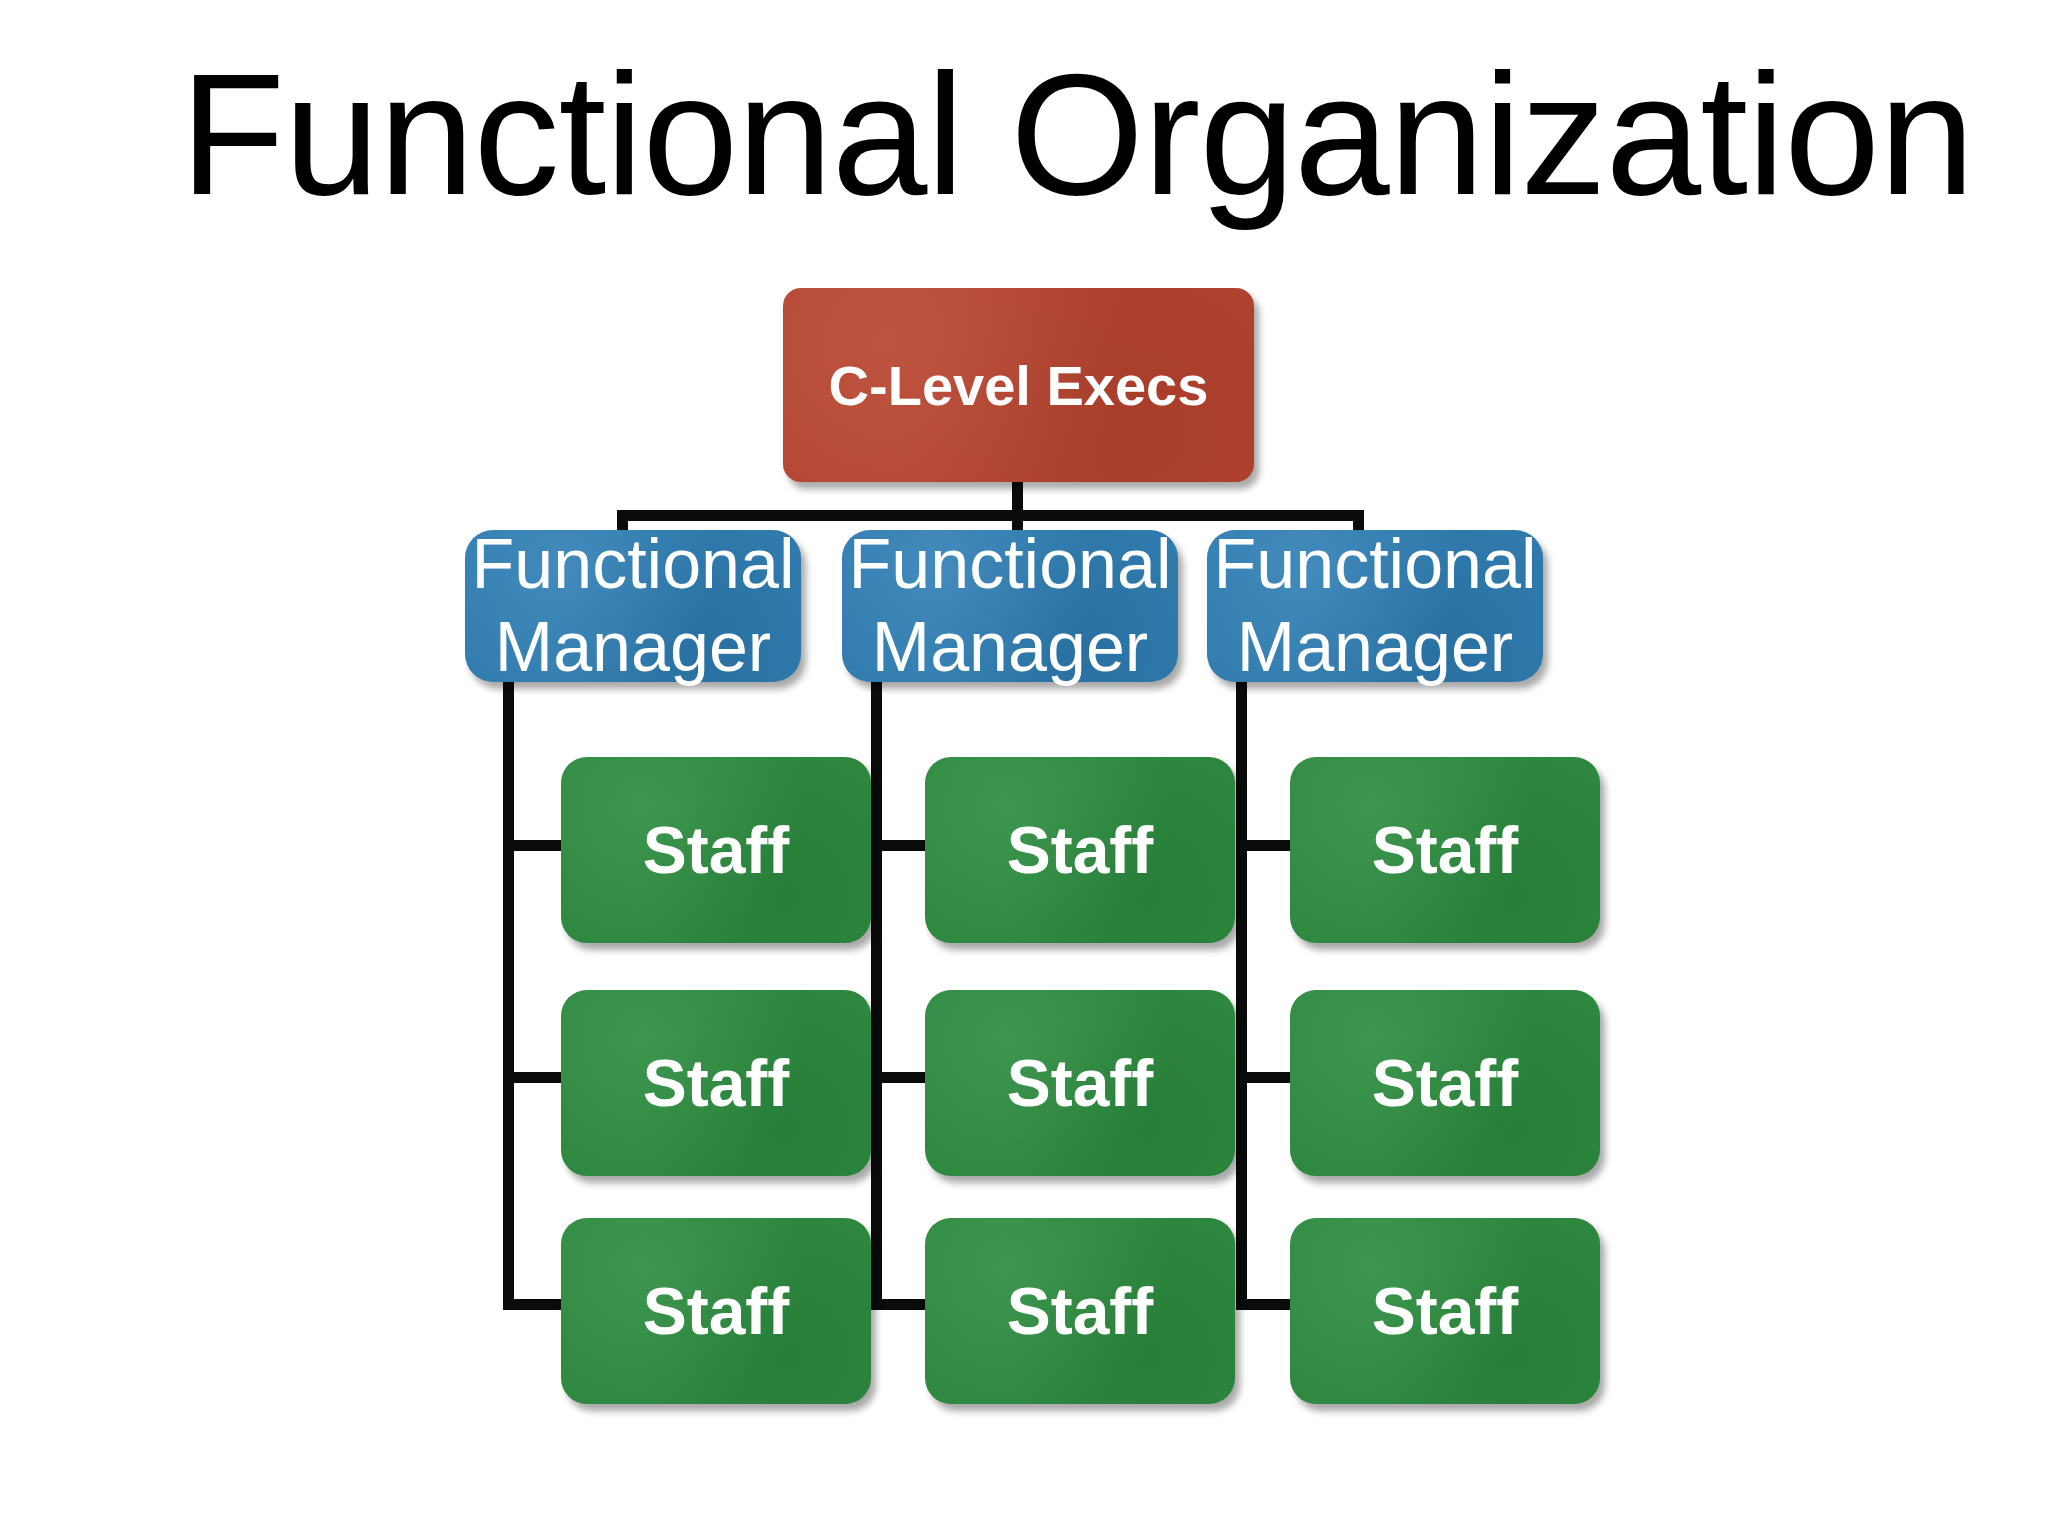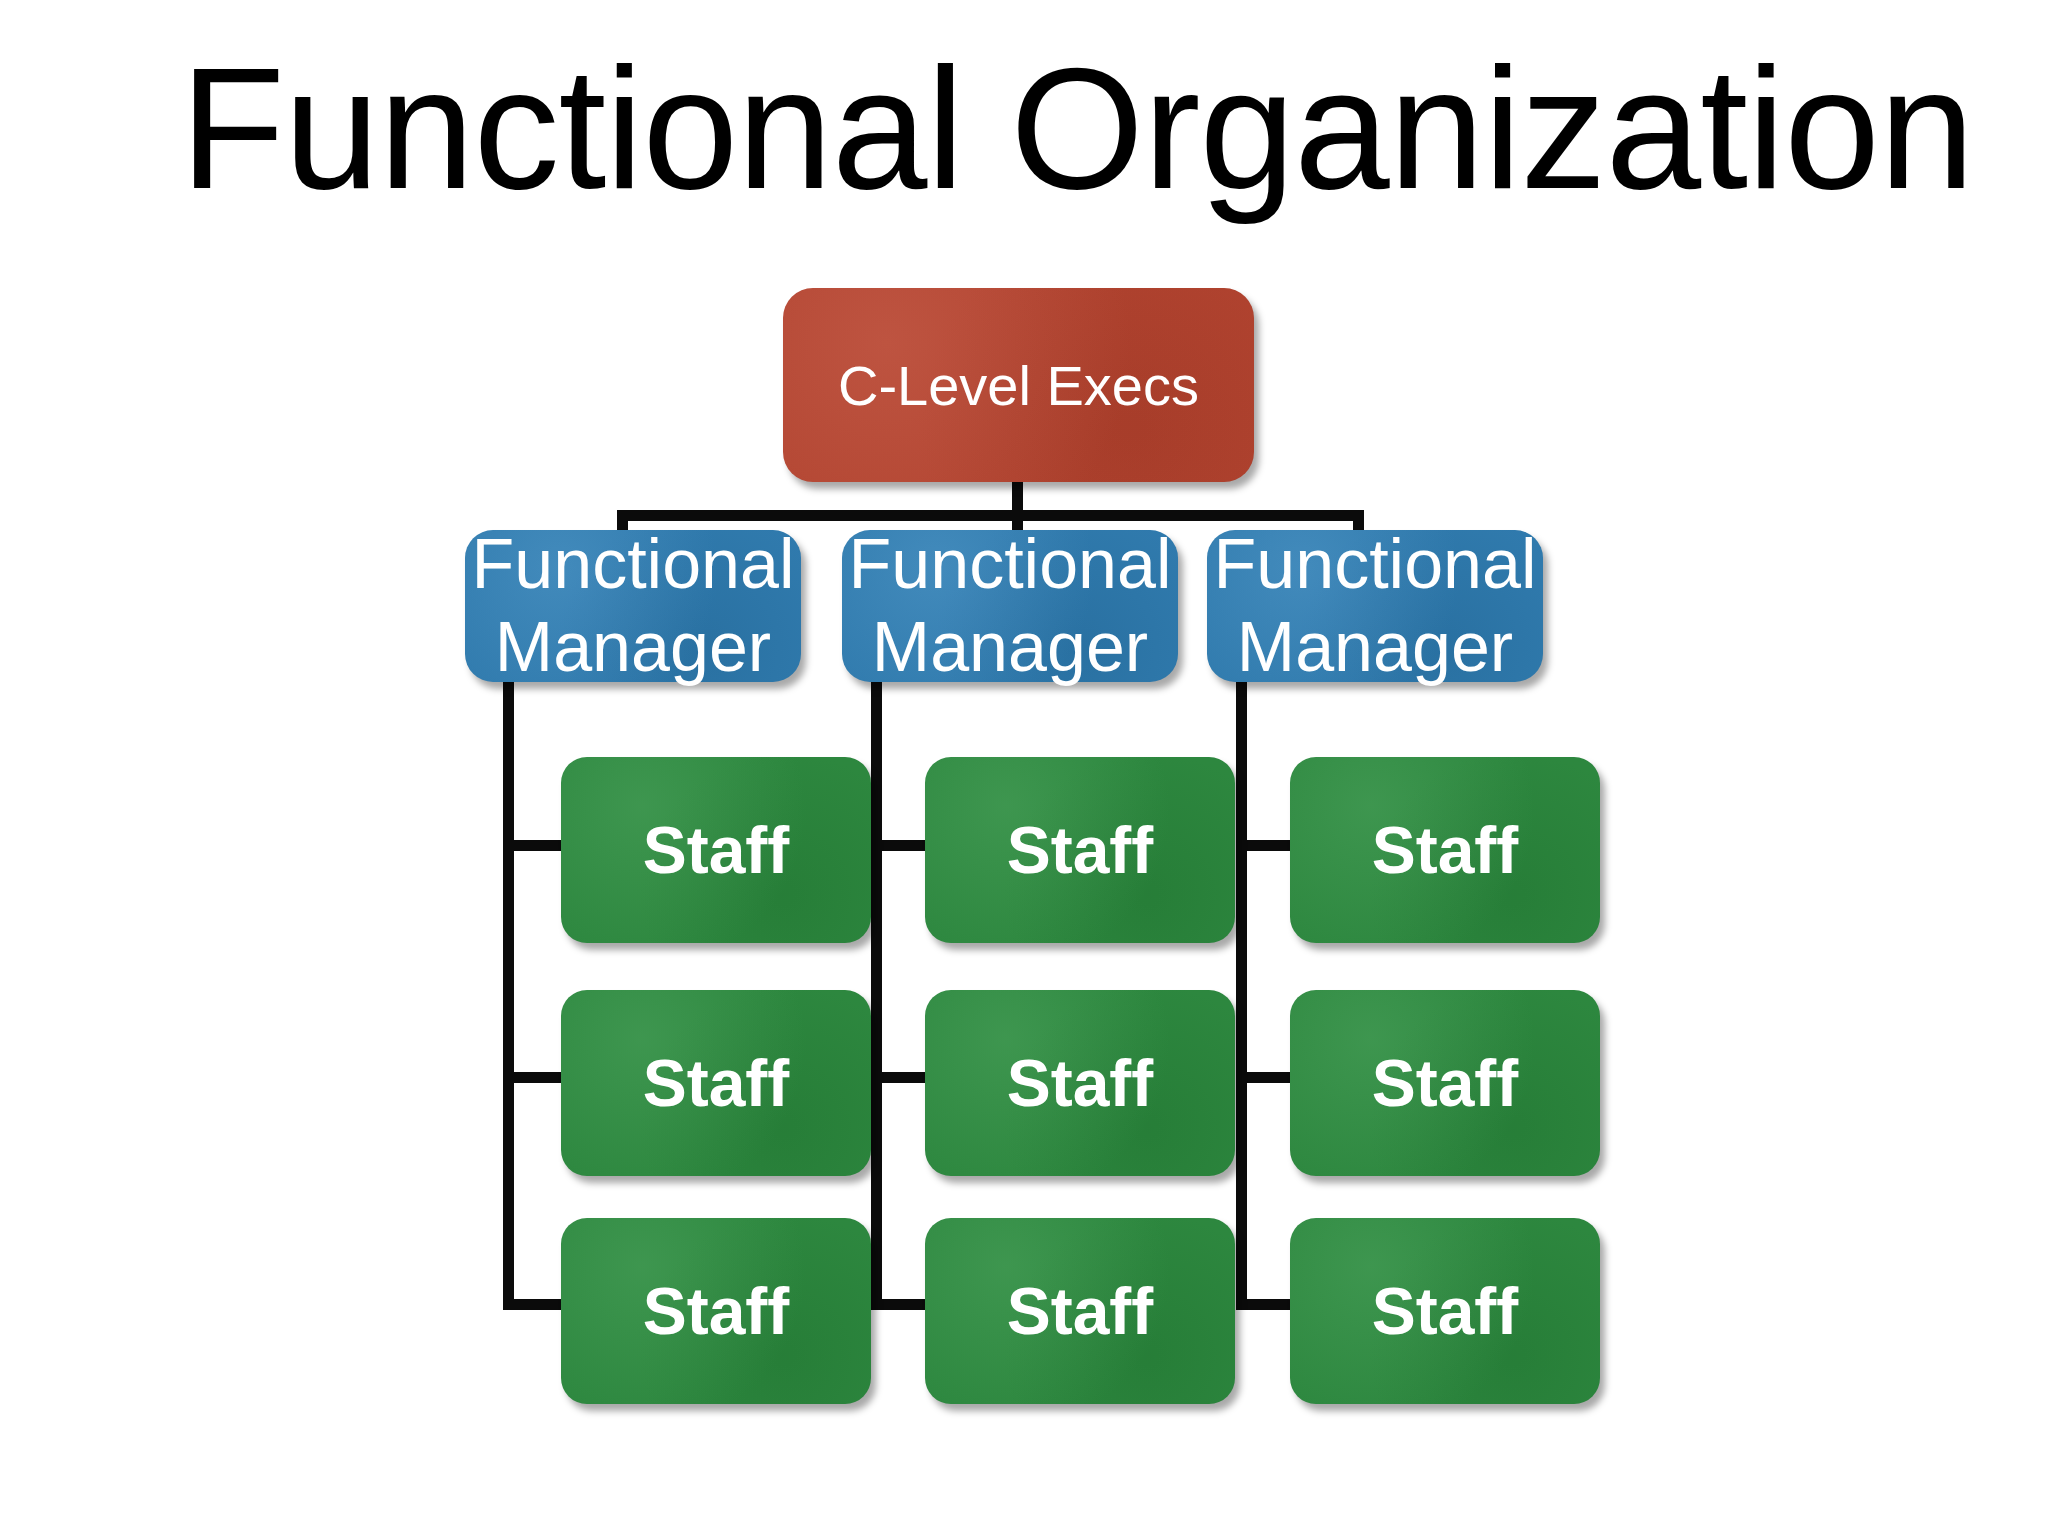--- a/index.html
+++ b/index.html
@@ -18,21 +18,21 @@
     position: relative;
     width: 2048px;
     height: 1536px;
     background: #ffffff;
   }
 
   
   .slide-title {
     position: absolute;
     left: 180px;
-    top: 42px;
+    top: 48px;
     width: 1720px;
     font-size: 172px;
     line-height: 1.0;
     font-weight: 400;
     color: #000000;
     letter-spacing: -1px;
     white-space: nowrap;
   }
 
   
@@ -58,22 +58,22 @@
     width: 100%;
     white-space: pre-line;
   }
 
   .node-exec {
     background: #b8432e;
     background-image:
       radial-gradient(circle at 22% 28%, rgba(255,255,255,0.07), rgba(0,0,0,0.045) 62%),
       radial-gradient(circle at 74% 72%, rgba(0,0,0,0.05), rgba(255,255,255,0.02) 58%);
     font-size: 56px;
-    font-weight: normal;
-    border-radius: 30px;
+    font-weight: bold;
+    border-radius: 18px;
   }
 
   .node-manager {
     background: #2e7eb5;
     background-image:
       radial-gradient(circle at 28% 24%, rgba(255,255,255,0.08), rgba(0,0,0,0.05) 60%),
       radial-gradient(circle at 70% 78%, rgba(0,0,0,0.06), rgba(255,255,255,0.02) 55%);
     font-size: 70px;
     font-weight: 400;
     line-height: 1.18;

